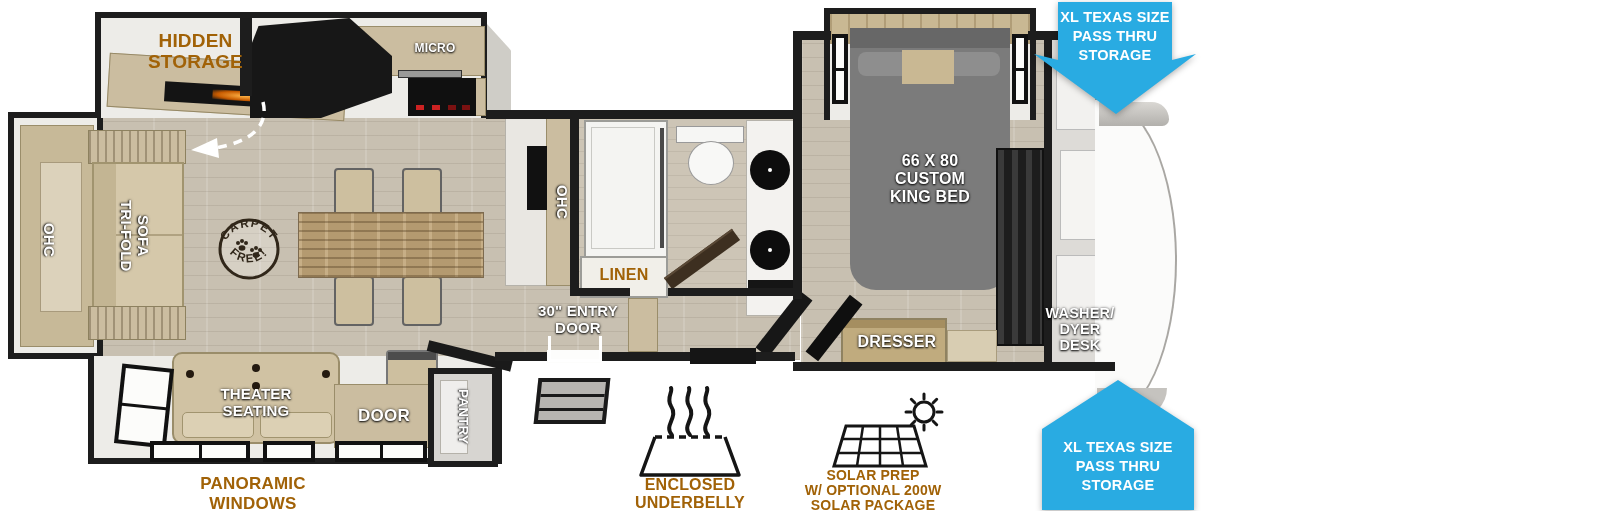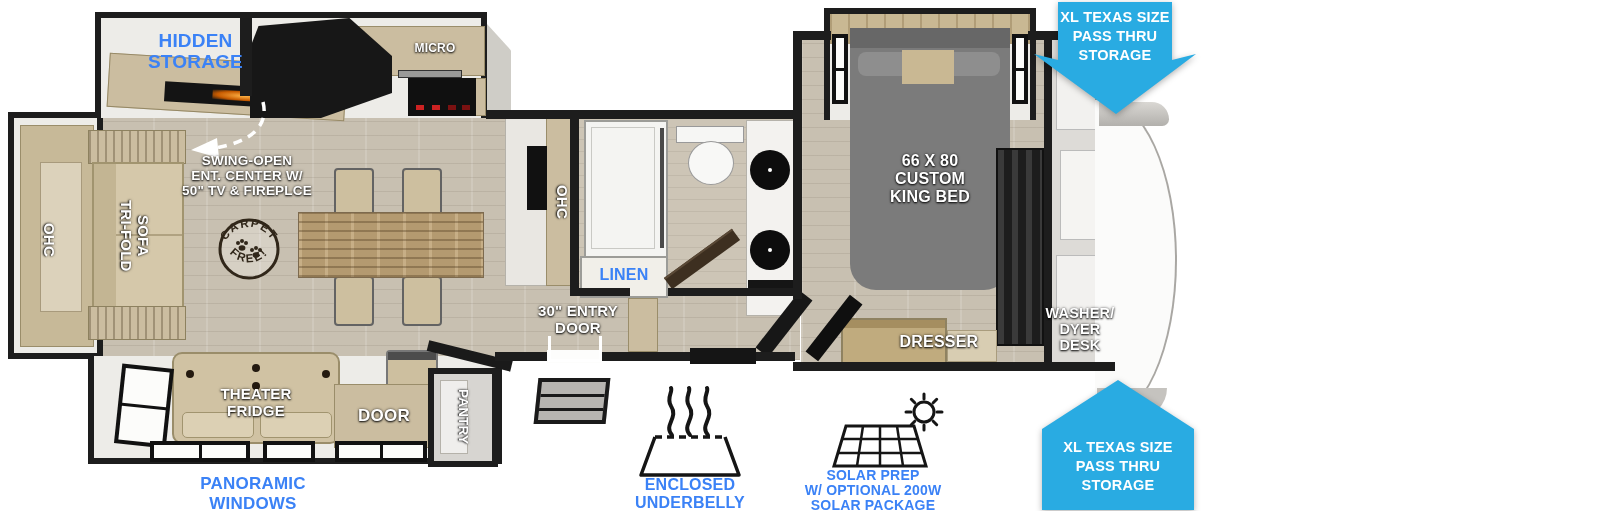--- a/index.html
+++ b/index.html
@@ -11,21 +11,21 @@
   .wood{background-color:#c8c0b1;background-image:
     repeating-linear-gradient(0deg, rgba(90,80,65,.12) 0 1px, transparent 1px 14px),
     repeating-linear-gradient(90deg, rgba(255,255,255,.14) 0 2px, transparent 2px 53px)}
   .wood2{background-color:#cdc5b6;background-image:
     repeating-linear-gradient(0deg, rgba(90,80,65,.10) 0 1px, transparent 1px 12px)}
   .slidebg{background:#edece8}
   .tan{background:#cbbda0;border:1px solid #9a8d6a}
   .tanline{background:#c7b998;border:1px solid #9a8d6a}
   .lbl{position:absolute;z-index:42;font-weight:bold;white-space:pre-line;text-align:center;line-height:1.12;letter-spacing:.2px}
   .wt{color:#fff;text-shadow:0 1px 2px rgba(0,0,0,.95),0 0 3px rgba(0,0,0,.6)}
-  .bk{color:#3b82f6}
+  .bk{color:#a16207}
   .v{writing-mode:vertical-lr;display:flex;align-items:center;justify-content:center}
   .slats{background:#cbbda0;background-image:repeating-linear-gradient(90deg, rgba(80,65,40,.35) 0 2px, transparent 2px 8px);border:1px solid #8d815f}
   .plank{background-color:#b49a70;background-image:
     repeating-linear-gradient(0deg, rgba(60,40,15,.30) 0 2px, transparent 2px 9px),
     repeating-linear-gradient(90deg, rgba(255,235,200,.25) 0 3px, transparent 3px 26px);border:1px solid #7d6a4e}
   .win{background:#111;display:flex;gap:3px;padding:4px;z-index:32;position:absolute}
   .win .pane{flex:1;background:#fcfcfa}
   .col{flex-direction:column}
   .dot{position:absolute;width:8px;height:8px;border-radius:50%;background:#241a10;z-index:22}
   .arrowtxt{position:absolute;z-index:52;color:#fff;font-weight:bold;white-space:pre-line;text-align:center;line-height:1.32;letter-spacing:.2px}
@@ -73,23 +73,20 @@
     <div class="a" style="left:40px;bottom:6px;width:8px;height:5px;background:#7a1111"></div>
     <div class="a" style="left:54px;bottom:6px;width:8px;height:5px;background:#7a1111"></div>
   </div>
   <div class="a tan" style="left:458px;top:78px;width:28px;height:38px;z-index:6"></div>
   <div class="a" style="left:487px;top:24px;width:24px;height:88px;background:#cfcdc7;clip-path:polygon(0 0,100% 30%,100% 100%,0 100%);z-index:2"></div>
 
   <svg style="left:185px;top:98px;z-index:41" width="95" height="62" viewBox="0 0 95 62">
     <path d="M78,4 C84,28 66,44 30,50" fill="none" stroke="#fff" stroke-width="3.5" stroke-dasharray="9 7"></path>
     <polygon points="32,40 6,52 34,60" fill="#fff"></polygon>
   </svg>
-  <div class="lbl wt" style="left:162px;top:153px;width:170px;font-size:13.5px">SWING-OPEN
-ENT. CENTER W/
-50" TV &amp; FIREPLCE</div>
 
   <svg style="left:217px;top:217px;z-index:41" width="64" height="64" viewBox="0 0 64 64">
     <defs>
       <path id="arcT" d="M6,36 A26,26 0 0 1 58,36"></path>
       <path id="arcB" d="M9,30 A25,25 0 0 0 55,30"></path>
     </defs>
     <circle cx="32" cy="32" r="29" fill="rgba(255,255,255,.25)" stroke="#31271a" stroke-width="3"></circle>
     <text font-size="11.5" font-weight="bold" fill="#31271a" letter-spacing="1.5">
       <textPath href="#arcT" startOffset="50%" text-anchor="middle">CARPET</textPath>
     </text>
@@ -166,21 +163,21 @@
 
   <div class="a" style="left:172px;top:352px;width:168px;height:92px;background:#d0c2a3;border:2px solid #9a8d6a;border-radius:10px;z-index:5">
     <div class="a" style="left:8px;bottom:4px;width:72px;height:26px;background:#dcd0b4;border:1px solid #a1946f;border-radius:5px"></div>
     <div class="a" style="left:86px;bottom:4px;width:72px;height:26px;background:#dcd0b4;border:1px solid #a1946f;border-radius:5px"></div>
   </div>
   <div class="dot" style="left:186px;top:370px"></div>
   <div class="dot" style="left:252px;top:364px"></div>
   <div class="dot" style="left:252px;top:382px"></div>
   <div class="dot" style="left:322px;top:370px"></div>
   <div class="lbl wt" style="left:186px;top:386px;width:140px;font-size:15px">THEATER
-FRIDGE</div>
+SEATING</div>
 
   <div class="a" style="left:386px;top:350px;width:52px;height:38px;background:#cdbf9f;border:2px solid #777;border-radius:4px;z-index:4">
     <div class="a" style="left:0;top:0;width:100%;height:8px;background:#4c4c4c"></div>
   </div>
   <div class="a tan" style="left:334px;top:384px;width:100px;height:64px;z-index:5"></div>
   <div class="lbl wt" style="left:334px;top:406px;width:100px;font-size:17px">DOOR</div>
 
   <div class="win" style="left:150px;top:441px;width:100px;height:21px">
       <div class="pane"></div>
       <div class="pane"></div>
@@ -227,21 +224,21 @@
 CUSTOM
 KING BED</div>
 
   <div class="a" style="left:748px;top:316px;width:72px;height:16px;background:#171717;transform:rotate(-52deg);z-index:20"></div>
   <div class="a" style="left:798px;top:320px;width:72px;height:16px;background:#0f0f0f;transform:rotate(-52deg);z-index:20"></div>
 
   <div class="a" style="left:996px;top:148px;width:48px;height:198px;background:#262626;background-image:repeating-linear-gradient(90deg,#3a3a3a 0 6px,#1d1d1d 6px 14px);border:2px solid #111;z-index:6"></div>
   <div class="a" style="left:841px;top:318px;width:106px;height:46px;background:#c0ab7e;border:2px solid #8f8261;z-index:7">
     <div class="a" style="left:0;top:0;width:100%;height:8px;background:#a58e60"></div>
   </div>
-  <div class="lbl wt" style="left:879px;top:333px;width:120px;font-size:16px">DRESSER</div>
+  <div class="lbl wt" style="left:837px;top:333px;width:120px;font-size:16px">DRESSER</div>
   <div class="a" style="left:947px;top:330px;width:50px;height:32px;background:#d8cdb2;border:1px solid #a99c7d;z-index:6"></div>
 
   <div class="wall" style="left:1044px;top:40px;width:8px;height:326px"></div>
   <div class="a" style="left:1052px;top:40px;width:62px;height:326px;background:#dddbd7;z-index:3">
     <div class="a" style="left:4px;top:20px;width:54px;height:70px;background:#f2f1ef;border:1px solid #bbb"></div>
     <div class="a" style="left:8px;top:110px;width:50px;height:90px;background:#f5f4f2;border:1px solid #bbb"></div>
     <div class="a" style="left:4px;top:215px;width:54px;height:60px;background:#f2f1ef;border:1px solid #bbb"></div>
   </div>
   <div class="lbl wt" style="left:1030px;top:305px;width:100px;font-size:14.5px;z-index:46">WASHER/
 DYER

